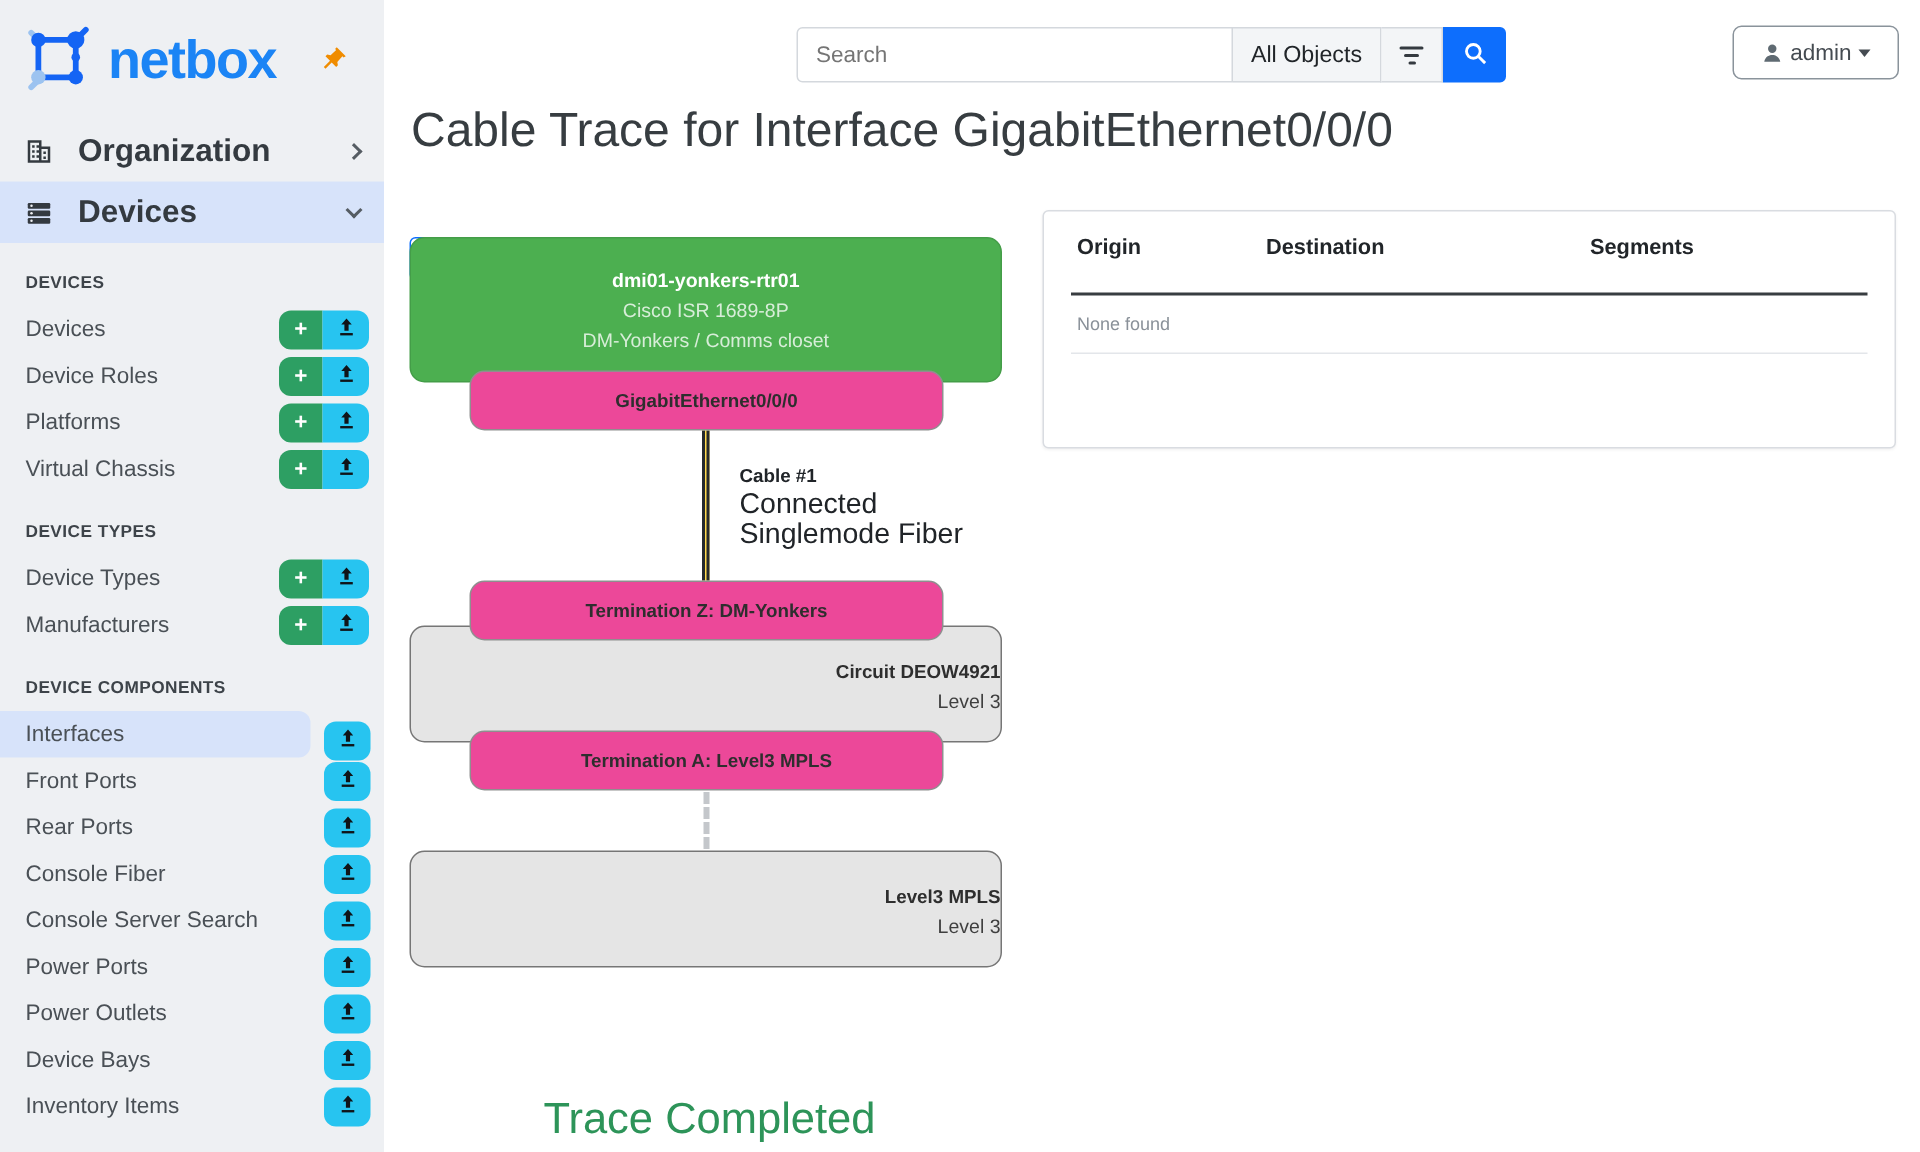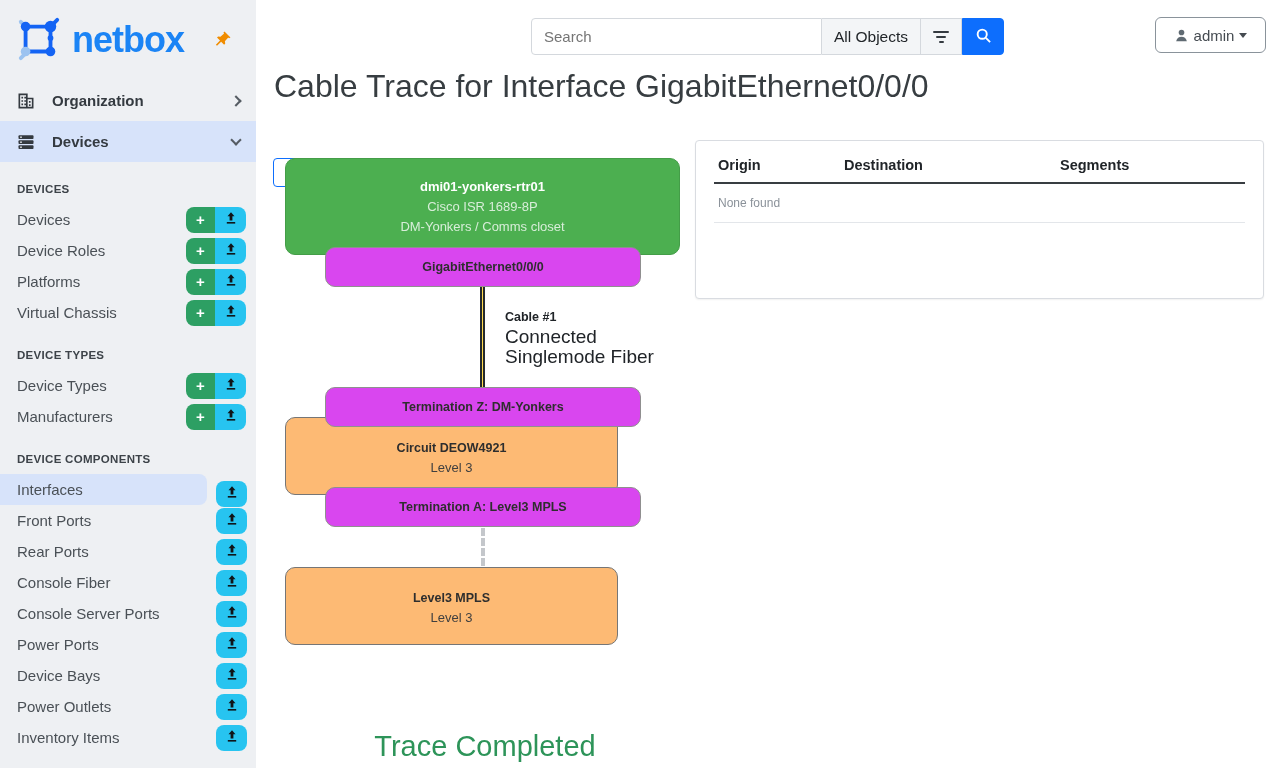--- a/index.html
+++ b/index.html
@@ -8,21 +8,21 @@
 
   
   .sidebar { position:absolute; left:0; top:0; width:256px; height:768px; background:#eef0f3; }
   .brand { height:80px; display:flex; align-items:center; padding:0 16px; position:relative; }
   .wordmark { font-size:36px; font-weight:700; color:#1b84f5; letter-spacing:-1px; margin-left:10px; }
   .pin-btn { position:absolute; right:24px; top:30px; width:18px; height:18px; cursor:pointer; }
 
   .nav-item { height:41px; display:flex; align-items:center; padding:0 16px; color:#343a40; cursor:pointer; }
   .nav-item.active { background:#d7e3fa; }
   .nav-item .nav-icon { width:22px; height:20px; margin-right:14px; color:#343a40; }
-  .nav-item .nav-label { font-size:15px; font-weight:600; flex:1; color:#343a40; }
+  .nav-item .nav-label { font-size:21px; font-weight:600; flex:1; color:#343a40; }
   .chev { width:8px; height:8px; border-right:2px solid #555c63; border-bottom:2px solid #555c63; }
   .chev.right { transform:rotate(-45deg); }
   .chev.down  { transform:rotate(45deg); margin-top:-4px; }
 
   .group-header { margin-top:12px; height:30px; line-height:30px; padding-left:17px;
                   font-size:11.5px; font-weight:700; color:#3d4349; letter-spacing:.3px; }
   .side-row { height:31px; display:flex; align-items:center; padding-left:17px; position:relative; cursor:pointer; }
   .side-row .row-label { font-size:15px; color:#4a5056; }
   .side-row.active { background:#d7e3fa; width:207px; border-radius:0 8px 8px 0; }
   .row-btns { position:absolute; left:186px; top:2.5px; height:26px; display:flex; }
@@ -49,52 +49,52 @@
 
   .user-btn { position:absolute; right:14px; top:17px; height:36px; width:111px; background:#fff;
               border:1px solid #8a939b; border-radius:6px; display:flex; align-items:center; justify-content:center;
               gap:5px; color:#454b51; font-size:15px; cursor:pointer; font-family:inherit; }
   .caret { width:0; height:0; border-left:4.5px solid transparent; border-right:4.5px solid transparent; border-top:5px solid #454b51; }
 
   .page-title { position:absolute; left:18px; top:68px; font-size:32px; font-weight:400; color:#373d41; }
 
   
   .trace-area { position:absolute; left:17px; top:158px; width:400px; height:610px; }
-  .trace-area > div { position:absolute;margin-left:12px; }
+  .trace-area > div { position:absolute; }
   .device-box { left:0; top:0; width:395px; height:97px; background:#4caf50; border:1px solid #449d48;
                 border-radius:10px; text-align:center; padding-top:18px; z-index:2; }
   .device-name { font-size:13px; font-weight:700; color:#fff; line-height:20px; }
   .device-sub  { font-size:13px; color:rgba(255,255,255,.78); line-height:20px; }
-  .small-box { left:40px; width:316px; height:40px; background:#d946ef; border:1px solid #8f8f8f; border-radius:10px;
+  .small-box { left:40px; width:316px; height:40px; background:#ec4899; border:1px solid #8f8f8f; border-radius:10px;
                display:flex; align-items:center; justify-content:center; font-size:12.5px; font-weight:700; color:#2e2e2e; z-index:3; }
   .iface-box { top:89px; }
   .cable-line { left:195px; top:129px; width:5px; height:100px; background:#ffd94d;
                 border-left:2px solid #24292d; border-right:2px solid #24292d; z-index:1; }
   .cable-label { left:220px; top:149px; text-align:left; color:#202428; }
   .cable-label .cl-title { font-size:12.5px; font-weight:700; line-height:20px; }
   .cable-label .cl-line  { font-size:19px; line-height:20px; }
   .term-z { top:229px; }
-  .big-gray { left:0; width:333px; height:78px; background:#fdba74; border:1px solid #767676; border-radius:10px;
-              text-align:center; padding-top:20px; z-index:2; }
+  .big-gray { left:0; width:395px; height:78px; background:#e5e5e5; border:1px solid #767676; border-radius:10px;
+              text-align:right; padding-top:20px; z-index:2; }
   .circuit-box { top:259px; }
   .gray-title { font-size:12.5px; font-weight:700; color:#2e2e2e; line-height:20px; }
   .gray-sub   { font-size:13px; color:#3f3f3f; line-height:20px; }
   .term-a { top:329px; }
   .dash-line { left:196px; top:370px; height:38px; width:0; border-left:4px dashed #c4c7cb; z-index:1; }
   .net-box { top:409px; }
   .download-btn { left:132px; top:514px; height:29px; padding:0 12px; background:#fff; border:1px solid #0d6efd;
                   border-radius:4px; color:#0d6efd; font-size:14px; display:inline-flex; align-items:center; gap:7px;
                   cursor:pointer; font-family:inherit; }
   .trace-status { left:0; top:572px; width:400px; text-align:center; font-size:29px; color:#2d9459; }
 
   
   .related-card { position:absolute; left:439px; top:140px; width:569px; height:159px; background:#fff;
                   border:1px solid #d9dce1; border-radius:4px; box-shadow:0 1px 2px rgba(0,0,0,.06); padding:16px 18px; }
   .card-title { font-size:22px; font-weight:400; color:#393e41; margin:2px 0 20px 4px; }
-  .rp-header { display:flex; padding:0 0 9px 4px; border-bottom:2px solid #383d41;
+  .rp-header { display:flex; padding:0 0 22px 4px; border-bottom:2px solid #383d41;
                font-size:14.5px; font-weight:700; color:#212529; }
   .rp-col-origin { width:126px; }
   .rp-col-dest { width:216px; }
   .rp-col-seg { flex:1; }
   .rp-empty { padding:12px 4px; font-size:12px; color:#8a9199; border-bottom:1px solid #e3e6ea; }
 </style>
 </head>
 <body>
 
 <div class="sidebar">
@@ -268,21 +268,21 @@
     <span class="row-btns solo">
       <button class="btn-import rounded">
           <span><svg width="14" height="14" viewBox="0 0 16 16" fill="#101418">
               <path d="M8 1.5l4 4.5H9.6v4.8H6.4V6H4l4-4.5z"></path>
               <rect x="3.2" y="12.6" width="9.6" height="1.8"></rect>
             </svg></span>
         </button>
     </span>
   </div>
   <div class="side-row">
-    <span class="row-label">Console Server Ports</span>
+    <span class="row-label">Console Server Search</span>
     <span class="row-btns solo">
       <button class="btn-import rounded">
           <span><svg width="14" height="14" viewBox="0 0 16 16" fill="#101418">
               <path d="M8 1.5l4 4.5H9.6v4.8H6.4V6H4l4-4.5z"></path>
               <rect x="3.2" y="12.6" width="9.6" height="1.8"></rect>
             </svg></span>
         </button>
     </span>
   </div>
   <div class="side-row">
@@ -290,32 +290,32 @@
     <span class="row-btns solo">
       <button class="btn-import rounded">
           <span><svg width="14" height="14" viewBox="0 0 16 16" fill="#101418">
               <path d="M8 1.5l4 4.5H9.6v4.8H6.4V6H4l4-4.5z"></path>
               <rect x="3.2" y="12.6" width="9.6" height="1.8"></rect>
             </svg></span>
         </button>
     </span>
   </div>
   <div class="side-row">
+    <span class="row-label">Power Outlets</span>
+    <span class="row-btns solo">
+      <button class="btn-import rounded">
+          <span><svg width="14" height="14" viewBox="0 0 16 16" fill="#101418">
+              <path d="M8 1.5l4 4.5H9.6v4.8H6.4V6H4l4-4.5z"></path>
+              <rect x="3.2" y="12.6" width="9.6" height="1.8"></rect>
+            </svg></span>
+        </button>
+    </span>
+  </div>
+  <div class="side-row">
     <span class="row-label">Device Bays</span>
-    <span class="row-btns solo">
-      <button class="btn-import rounded">
-          <span><svg width="14" height="14" viewBox="0 0 16 16" fill="#101418">
-              <path d="M8 1.5l4 4.5H9.6v4.8H6.4V6H4l4-4.5z"></path>
-              <rect x="3.2" y="12.6" width="9.6" height="1.8"></rect>
-            </svg></span>
-        </button>
-    </span>
-  </div>
-  <div class="side-row">
-    <span class="row-label">Power Outlets</span>
     <span class="row-btns solo">
       <button class="btn-import rounded">
           <span><svg width="14" height="14" viewBox="0 0 16 16" fill="#101418">
               <path d="M8 1.5l4 4.5H9.6v4.8H6.4V6H4l4-4.5z"></path>
               <rect x="3.2" y="12.6" width="9.6" height="1.8"></rect>
             </svg></span>
         </button>
     </span>
   </div>
   <div class="side-row">

